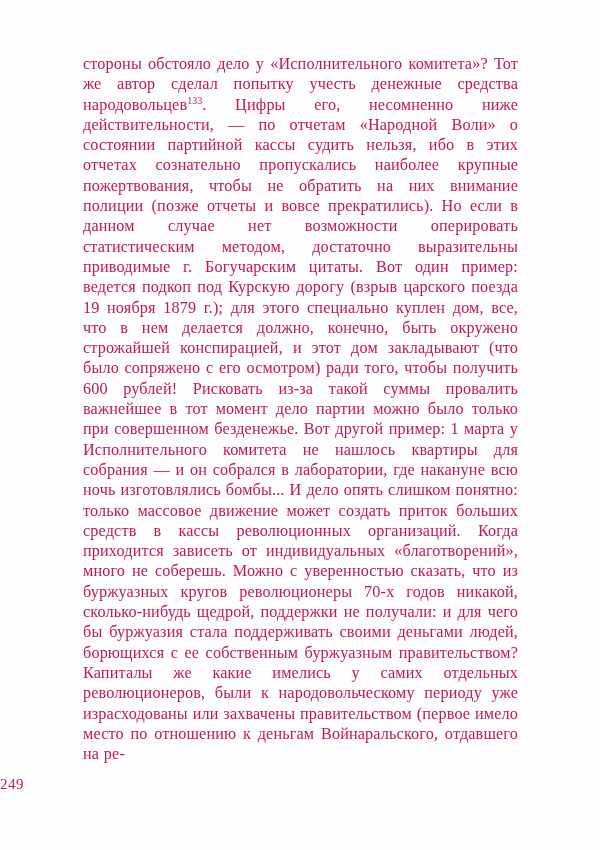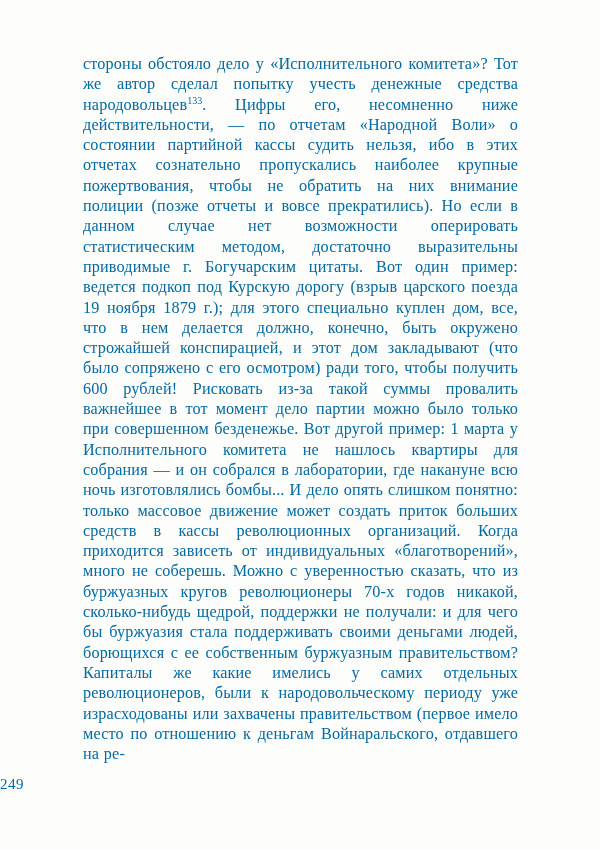--- a/index.html
+++ b/index.html
@@ -3,21 +3,21 @@
 <meta charset="utf-8">
 <style>
   * { margin: 0; padding: 0; box-sizing: border-box; }
   html, body { background: #ffffff; }
   .page {
     position: relative;
     width: 600px;
     height: 850px;
     margin: 0 auto;
     background: #fdfdfc;
-    color: #0369a1;
+    color: #be185d;
     font-family: "Liberation Serif", "DejaVu Serif", serif;
     overflow: hidden;
   }
   .text-block {
     position: absolute;
     top: 54px;
     left: 83px;
     width: 435px;
   }
   .body-paragraph {

